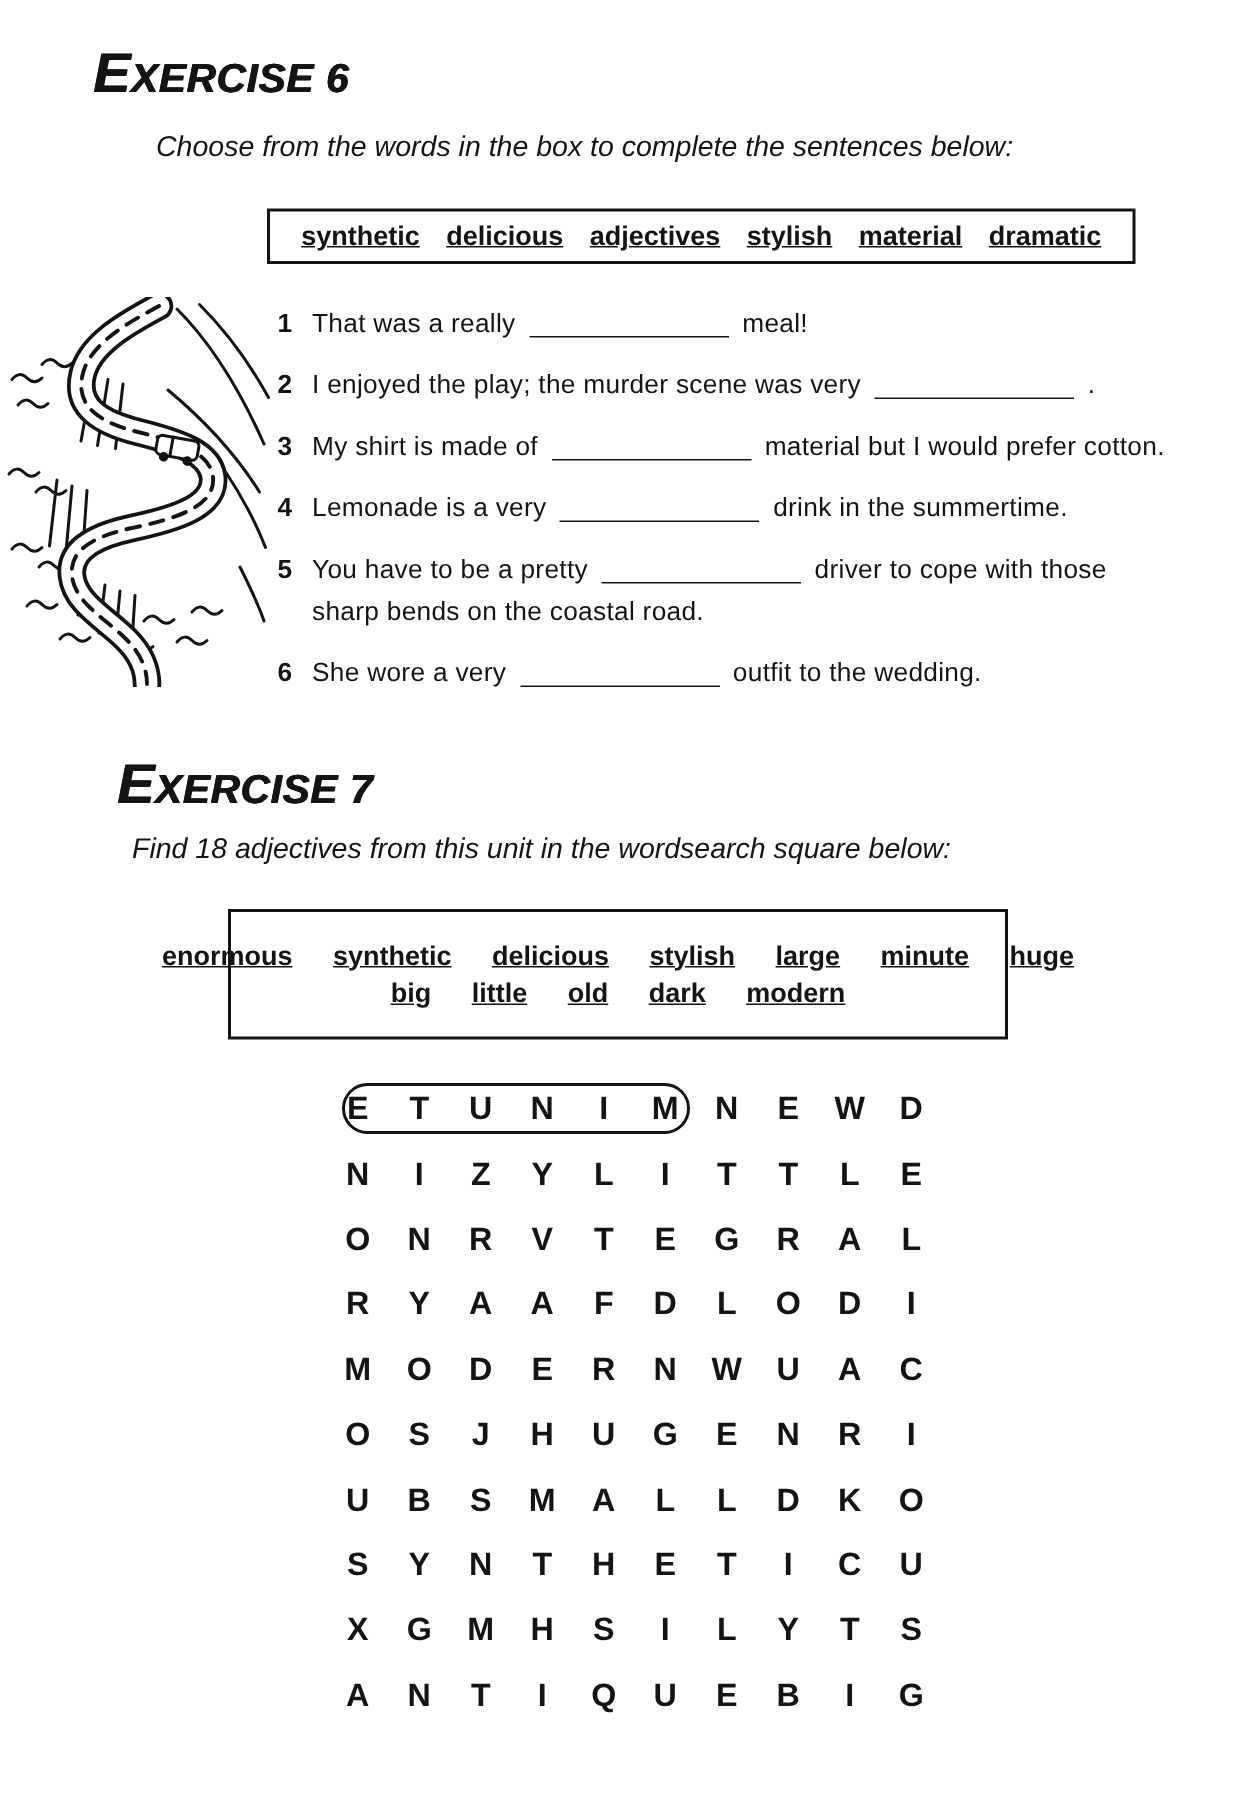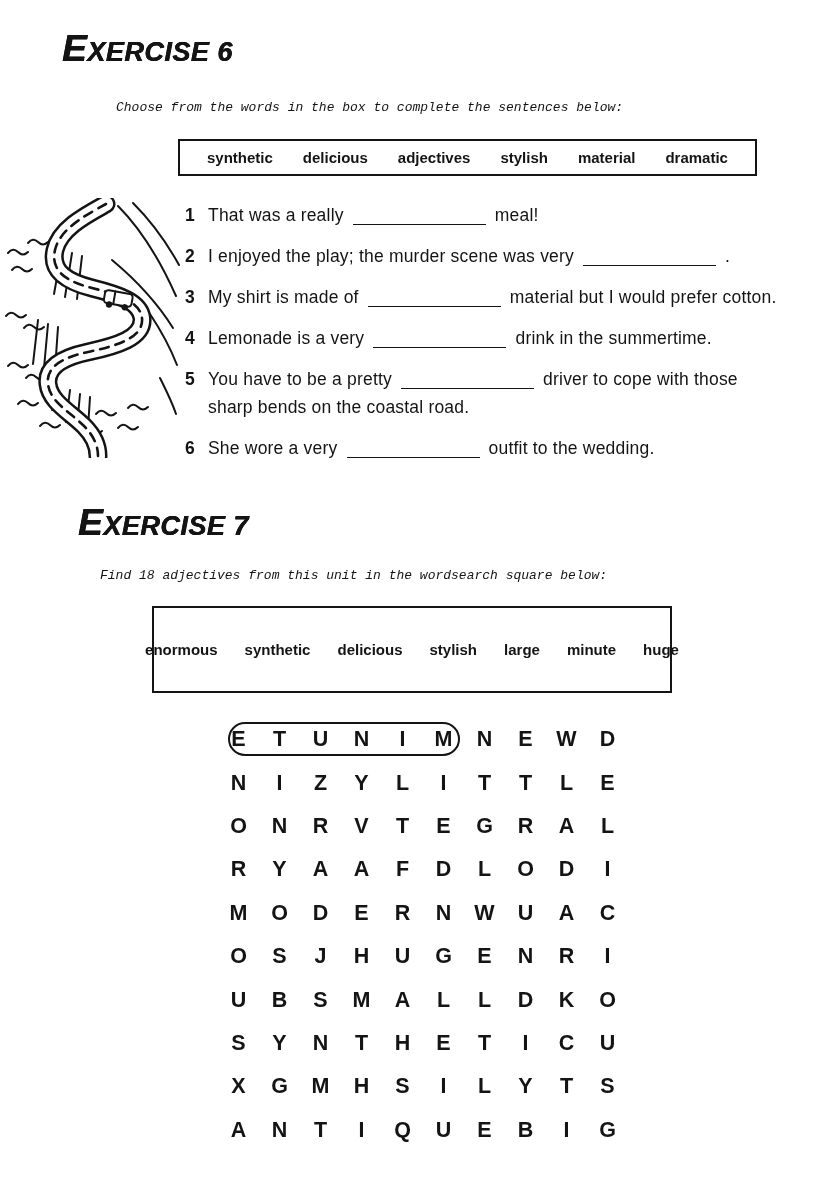--- a/index.html
+++ b/index.html
@@ -14,31 +14,31 @@
     position:absolute; margin:0;
     font-style:italic; font-weight:bold; font-size:27px;
     letter-spacing:0.5px;
     text-shadow:0.6px 0 0 currentColor, 0 0.4px 0 currentColor;
   }
   .ex-title::first-letter { font-size:37px; }
   #ex6-title { left:62px; top:28px; }
   #ex7-title { left:78px; top:502px; }
 
   .ex-instruction {
-    position:absolute; margin:12px;
-    font-family:Liberation Mono, monospace; font-style:italic;
-    font-size:13px;
+    position:absolute; margin:0;
+    font-family:Liberation Sans, sans-serif; font-style:italic;
+    font-size:19px;
   }
   #ex6-instruction { left:104px; top:88px; }
   #ex7-instruction { left:88px; top:556px; }
 
   .word-box {
     position:absolute; border:2.5px solid #141414;
-    font-weight:bold; font-size:15px;
-    display:flex; box-sizing:border-box;
+    font-weight:bold; font-size:18px;
+    display:flex; box-sizing:border-box;text-decoration:underline;
   }
   #wordbox6 {
     left:178px; top:139px; width:579px; height:37px;
     align-items:center; justify-content:space-around; padding:0 12px;
   }
   #wordbox7 {
     left:152px; top:606px; width:520px; height:87px;
     flex-direction:column; justify-content:center;
   }
   .wb-line { display:flex; justify-content:center; gap:27px; line-height:25px; }
@@ -171,20 +171,27 @@
     <div class="word-box" id="wordbox7">
         <div class="wb-line">
           <span class="wb-word">enormous</span>
           <span class="wb-word">synthetic</span>
           <span class="wb-word">delicious</span>
           <span class="wb-word">stylish</span>
           <span class="wb-word">large</span>
           <span class="wb-word">minute</span>
           <span class="wb-word">huge</span>
         </div>
+        <div class="wb-line">
+          <span class="wb-word">big</span>
+          <span class="wb-word">little</span>
+          <span class="wb-word">old</span>
+          <span class="wb-word">dark</span>
+          <span class="wb-word">modern</span>
+        </div>
       </div>
 
     <div class="grid" id="wsgrid">
         <div class="grid-row">
           <span class="cell">E</span>
           <span class="cell">T</span>
           <span class="cell">U</span>
           <span class="cell">N</span>
           <span class="cell">I</span>
           <span class="cell">M</span>

